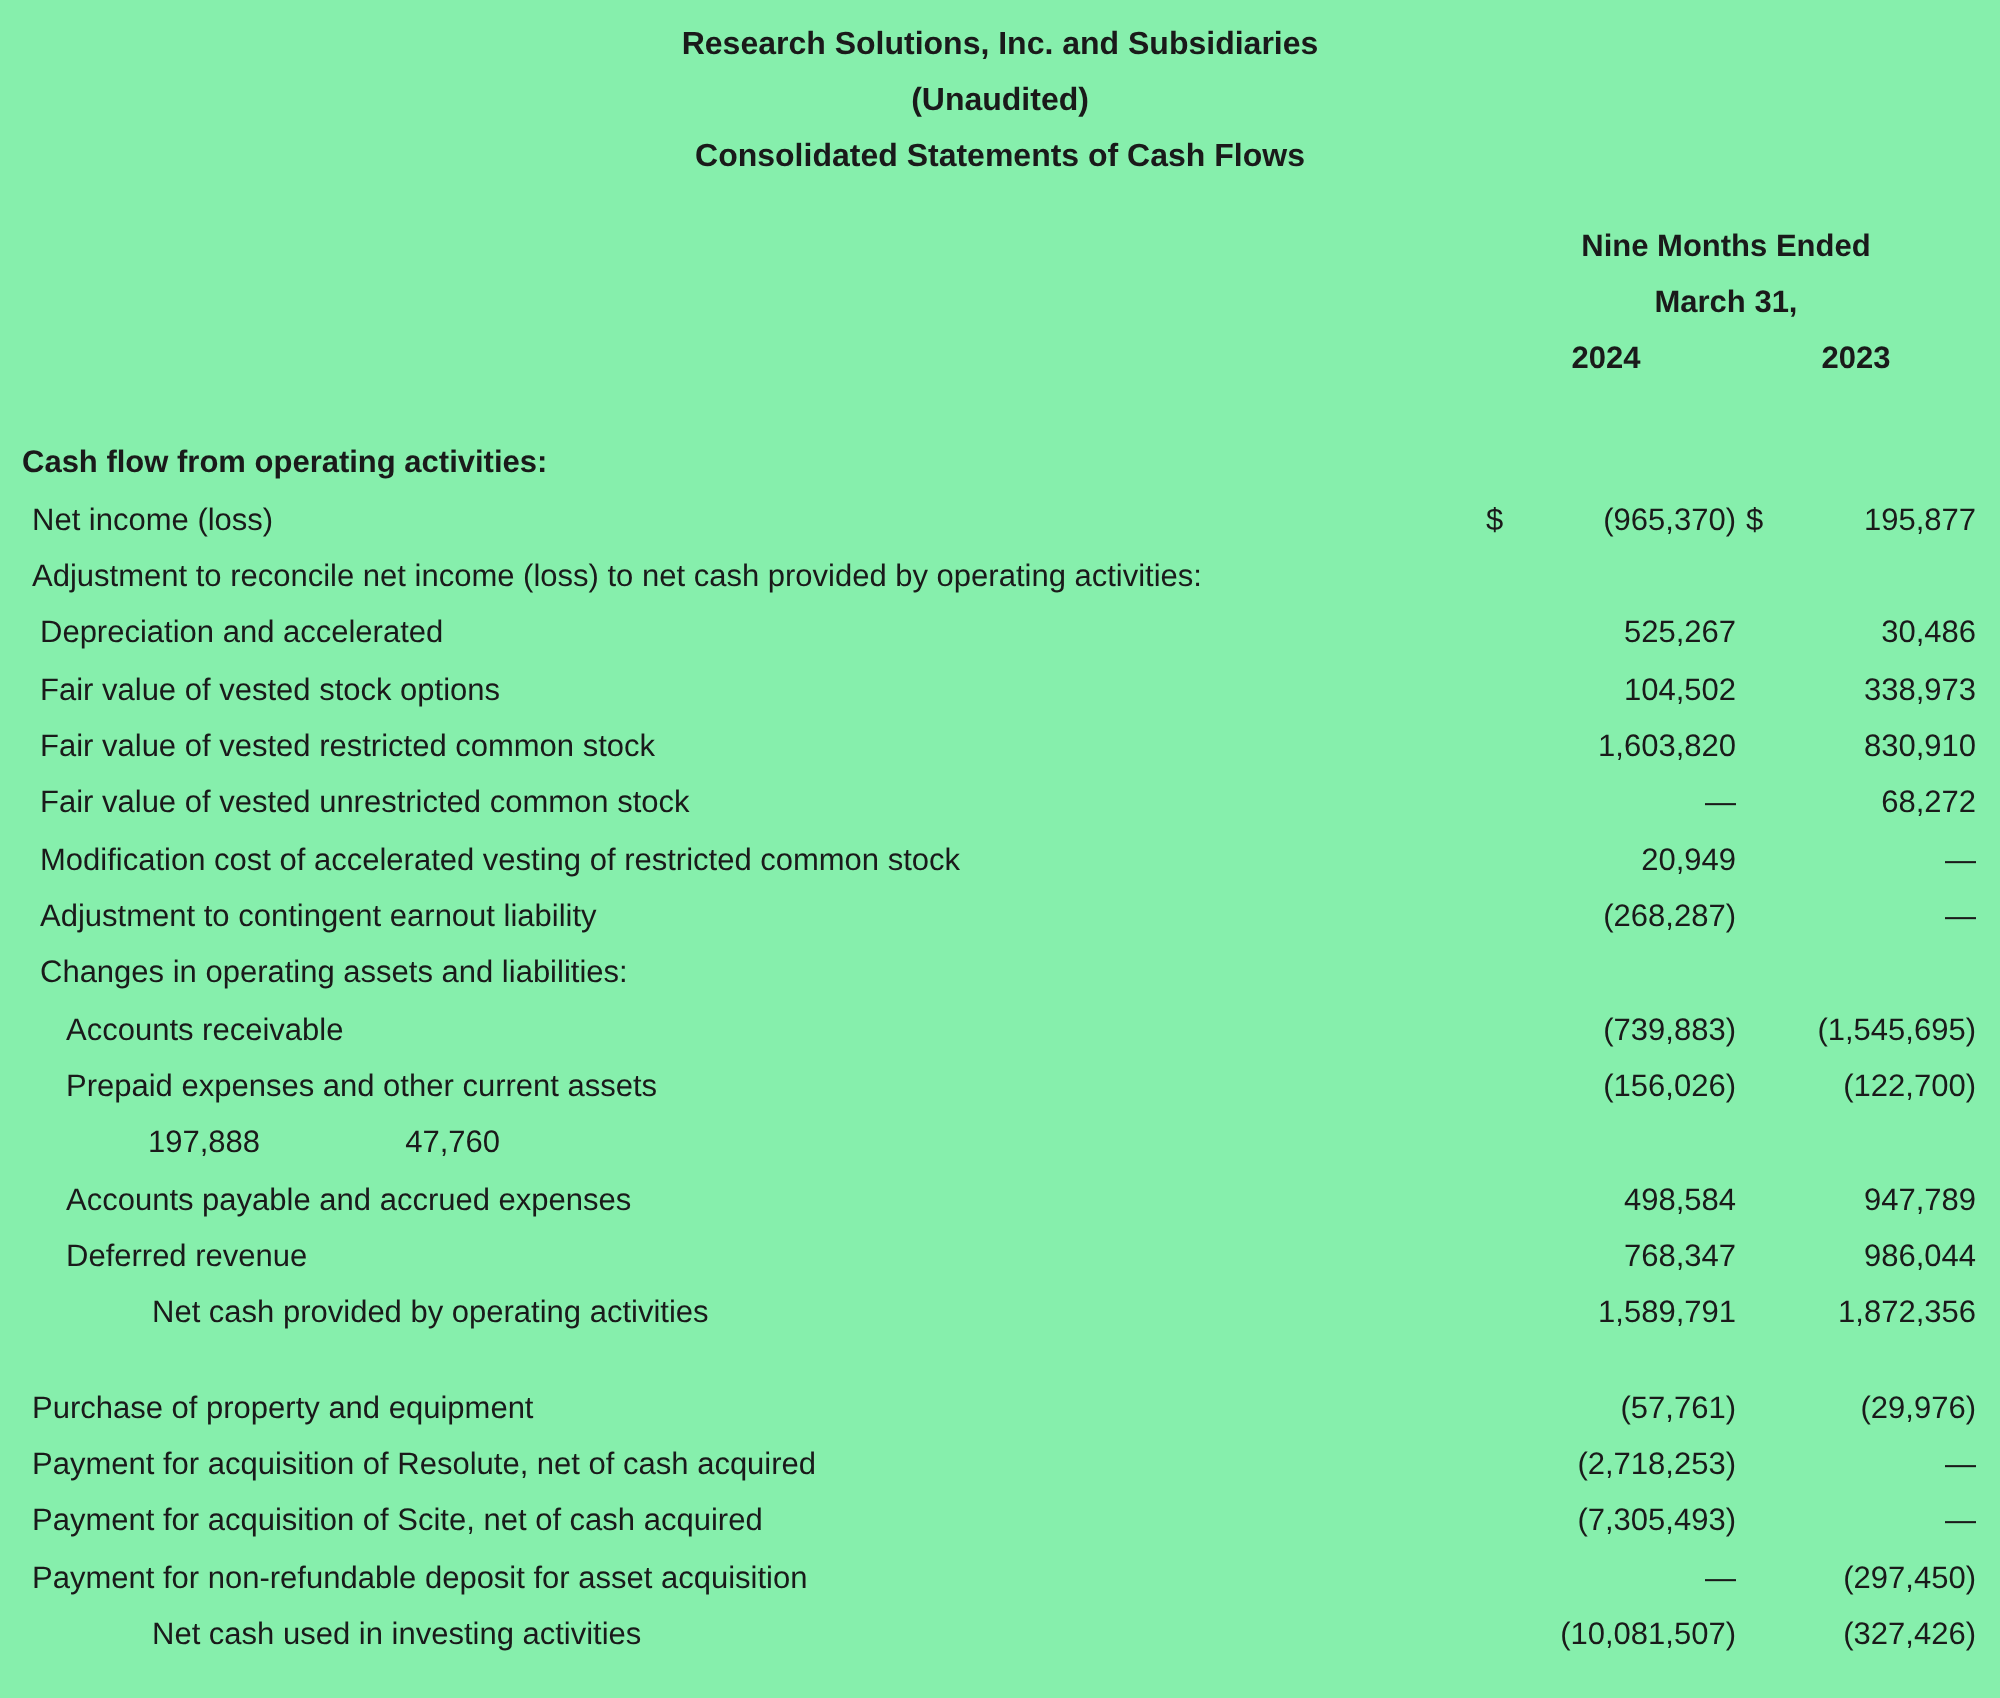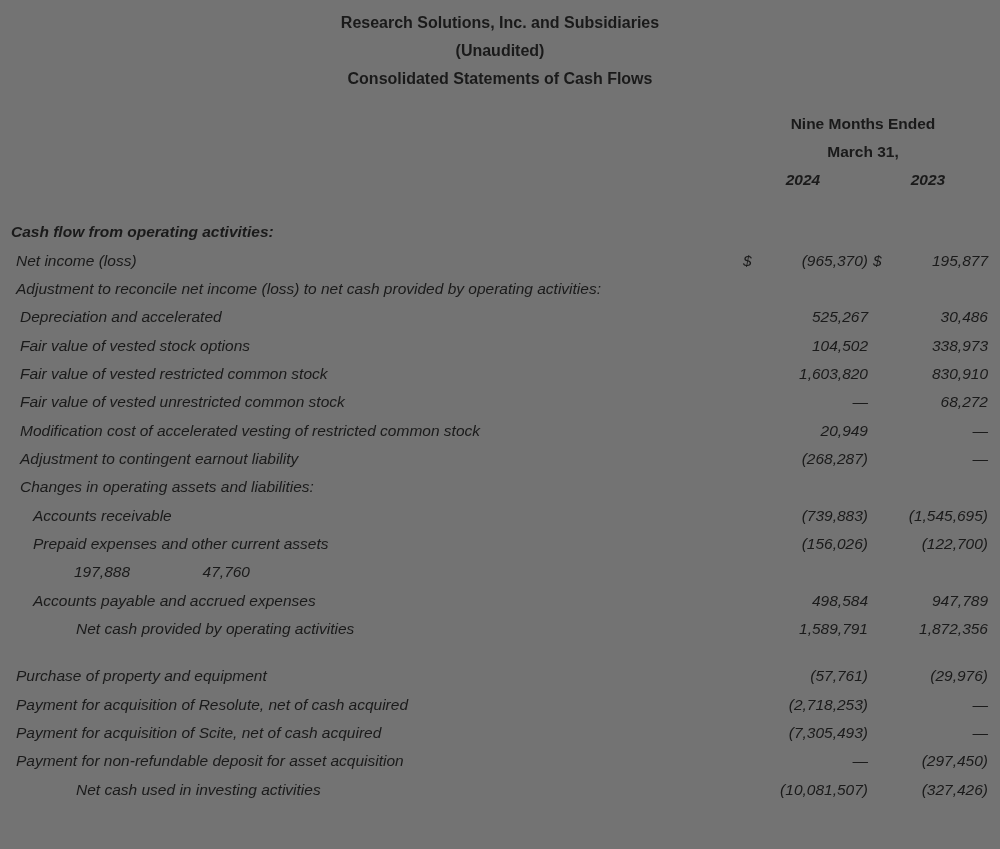--- a/index.html
+++ b/index.html
@@ -1,31 +1,31 @@
 <!DOCTYPE html>
 <html><head>
 <meta charset="utf-8">
 <style>
   html, body { margin: 0; padding: 0; background: #ffffff; }
   .page {
     position: relative;
     width: 1000px;
     height: 849px;
-    background: #737373;
+    background: #86efac;
     color: #1a1a1a;
     font-family: "Liberation Sans", "DejaVu Sans", sans-serif;
     box-sizing: border-box;
     padding-top: 9px;
     overflow: hidden;
   }
   .doc-title { text-align: center; font-weight: bold; font-size: 16px; line-height: 28px; }
   .period-row { display: flex; padding-right: 12px; margin-top: 17px; }
   .period-spacer { flex: 1; }
   .period-block { width: 250px; text-align: center; font-weight: bold; font-size: 15.5px; line-height: 28px; }
-  .row { display: flex; align-items: center; height: 28.33px; font-size: 15.5px; padding-right: 12px; font-style: italic; }
+  .row { display: flex; align-items: center; height: 28.33px; font-size: 15.5px; padding-right: 12px; }
   .label { flex: 1; white-space: nowrap; overflow: hidden; }
   .v1 { width: 130px; text-align: right; position: relative; white-space: nowrap; }
   .v2 { width: 120px; text-align: right; position: relative; white-space: nowrap; }
   .year { text-align: center; font-weight: bold; }
   .cur { position: absolute; left: 5px; }
   .section-header .label { font-weight: bold; padding-left: 11px; }
   .ind-a { padding-left: 16px; }
   .ind-b { padding-left: 20px; }
   .ind-c { padding-left: 33px; }
   .ind-d { padding-left: 76px; }
@@ -135,20 +135,25 @@
     <div class="v1">197,888</div>
     <div class="v2">47,760</div>
   </div>
 
   <div class="row">
     <div class="label ind-c">Accounts payable and accrued expenses</div>
     <div class="v1">498,584</div>
     <div class="v2">947,789</div>
   </div>
 
+  <div class="row">
+    <div class="label ind-c">Deferred revenue</div>
+    <div class="v1">768,347</div>
+    <div class="v2">986,044</div>
+  </div>
 
   <div class="row">
     <div class="label ind-d">Net cash provided by operating activities</div>
     <div class="v1">1,589,791</div>
     <div class="v2">1,872,356</div>
   </div>
 
   <div class="gap-section"></div>
 
 

